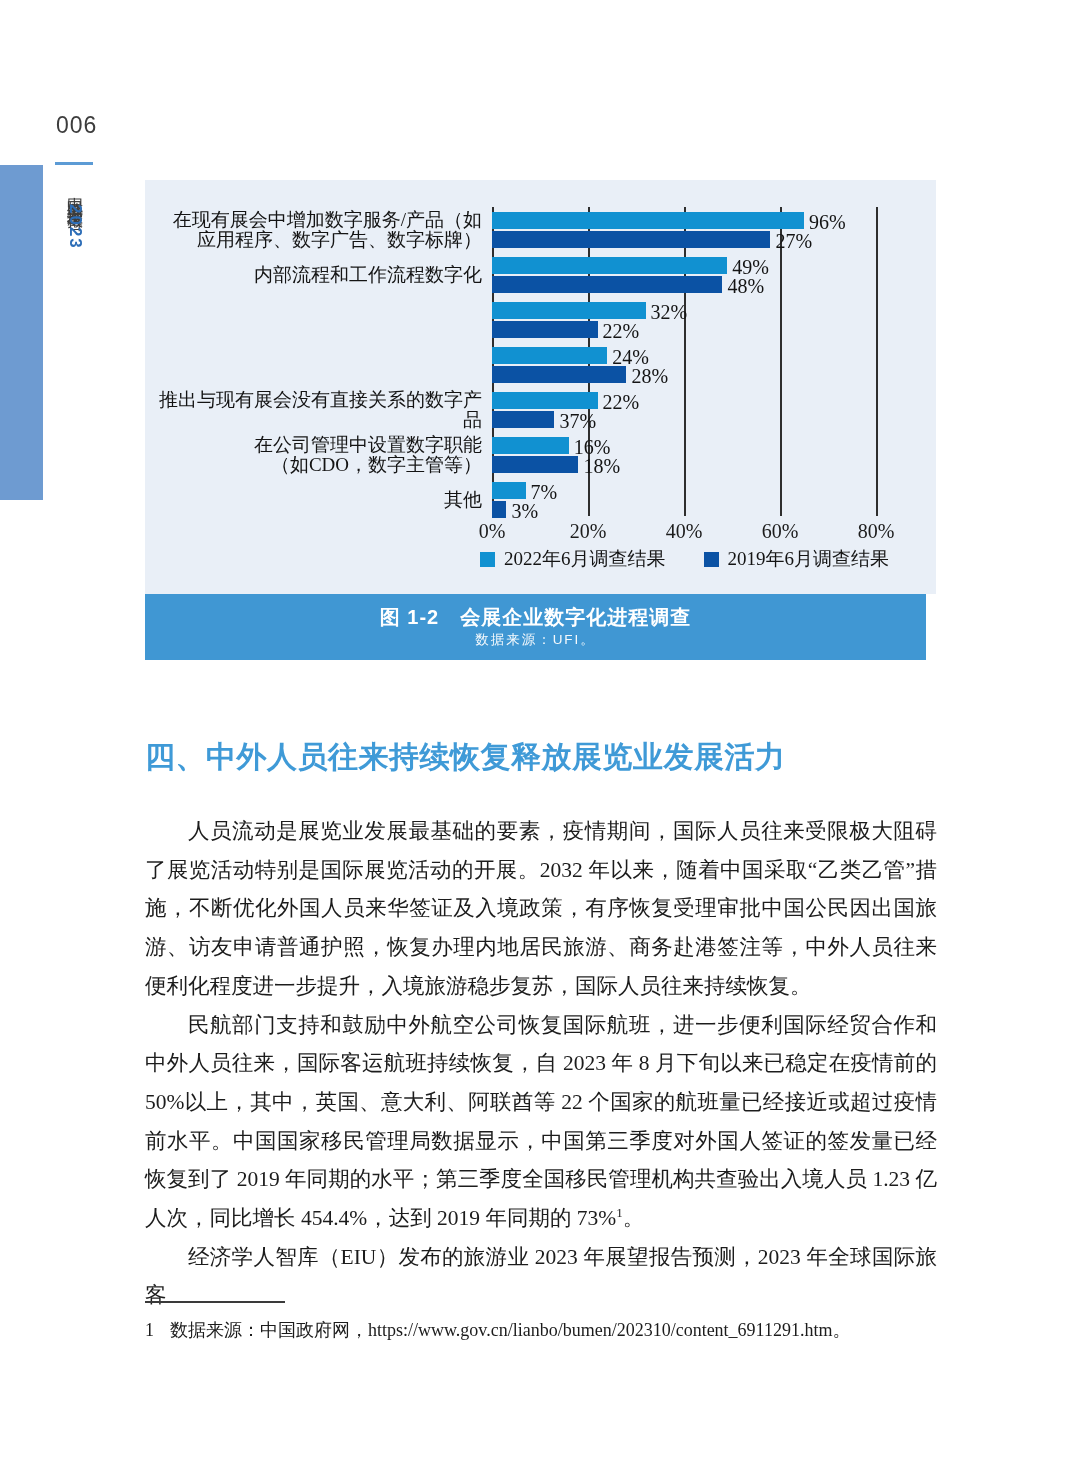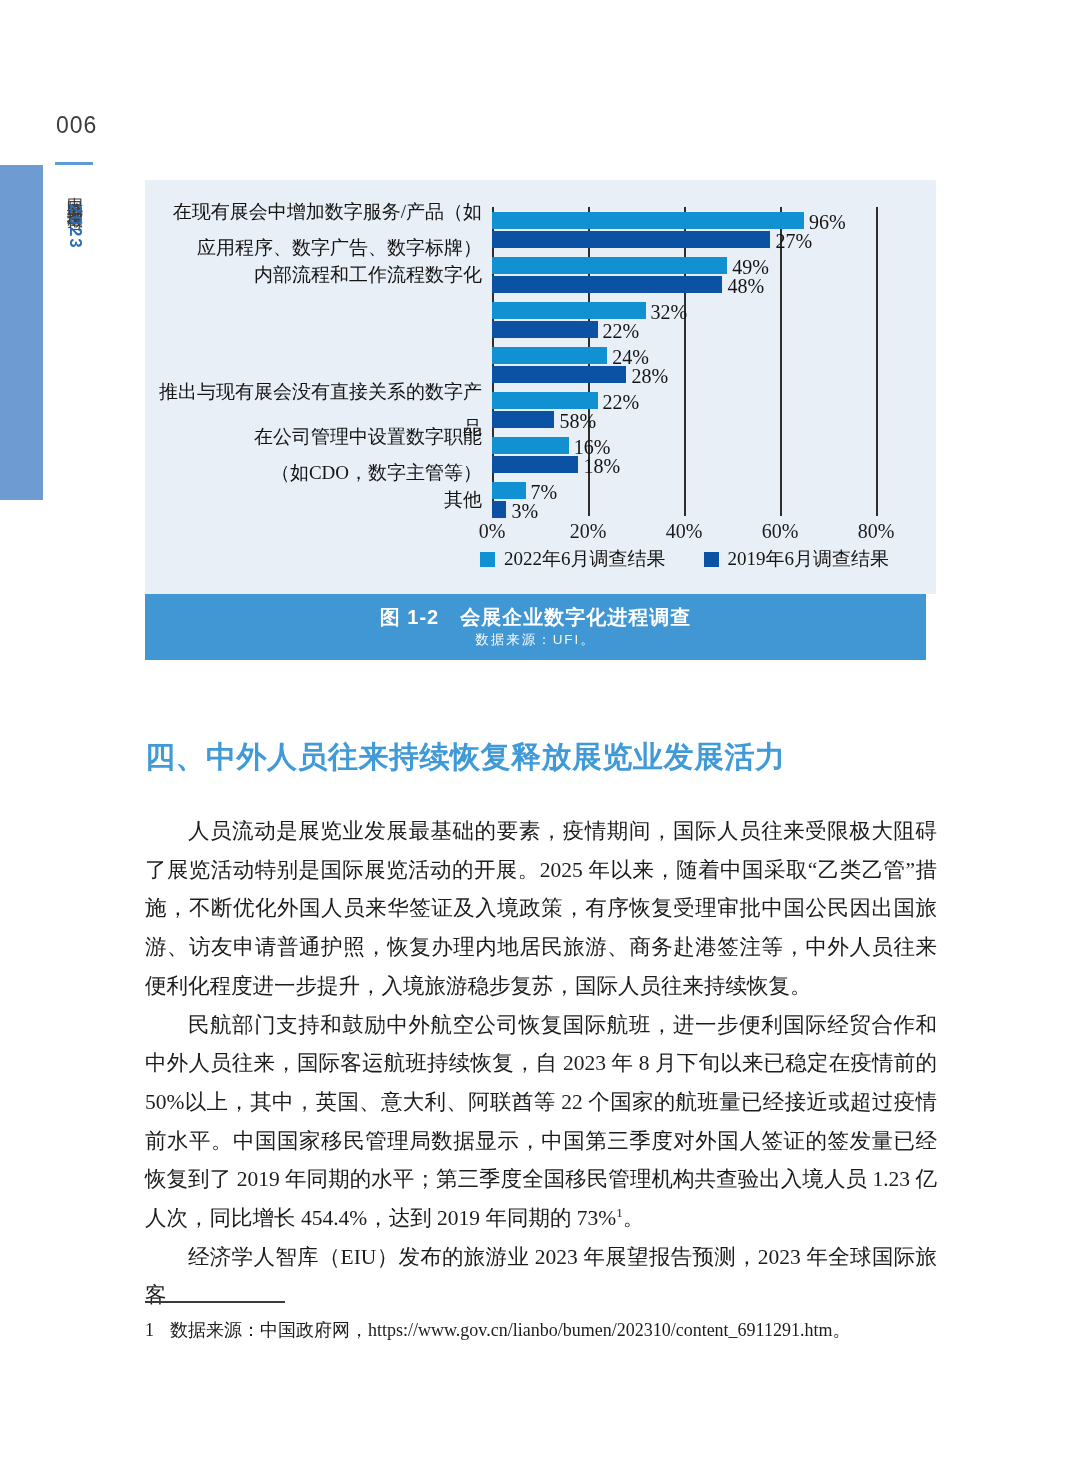--- a/index.html
+++ b/index.html
@@ -22,21 +22,21 @@
     font-size:16px;color:#3d3d3d;letter-spacing:2px;line-height:22px;
   }
   .side-title .year{color:var(--year-blue,#2c6db7);font-weight:bold;font-size:17px;letter-spacing:2px;}
   
   .figure{position:absolute;left:145px;top:180px;width:791px;height:480px;}
   .chart{position:absolute;left:0;top:0;width:791px;height:414px;background:var(--chart-bg,#e9eff7);}
   .gridline{position:absolute;top:27px;width:2px;height:309px;background:#2e2e2e;}
   .x-tick-label{position:absolute;top:340px;width:80px;text-align:center;font-size:20px;color:#1c1c1c;}
   .cat-label{
     position:absolute;left:0;width:337px;text-align:right;
-    font-size:19px;line-height:36px;color:#141414;transform:translateY(-50%);
+    font-size:19px;line-height:20px;color:#141414;transform:translateY(-50%);
   }
   .bar{position:absolute;height:17px;}
   .bar.s0{background:var(--series-2022,#1191d1);}
   .bar.s1{background:var(--series-2019,#0b52a4);}
   .val{position:absolute;font-size:20px;line-height:19px;color:#141414;}
   .legend{position:absolute;left:347px;top:366px;width:385px;display:flex;justify-content:center;gap:38px;}
   .legend-item{display:flex;align-items:center;gap:9px;font-size:19px;color:#141414;white-space:nowrap;}
   .legend-swatch{width:15px;height:15px;display:inline-block;}
   
   .caption-band{
@@ -106,21 +106,21 @@
         <div class="bar s1" style="left: 347px; top: 141px; width: 105.6px; background: rgb(11, 82, 164);"></div>
         <div class="val" style="left: 457.6px; top: 142px;">22%</div>
         <div class="bar s0" style="left: 347px; top: 167px; width: 115.2px; background: rgb(17, 145, 209);"></div>
         <div class="val" style="left: 467.2px; top: 168px;">24%</div>
         <div class="bar s1" style="left: 347px; top: 186px; width: 134.4px; background: rgb(11, 82, 164);"></div>
         <div class="val" style="left: 486.4px; top: 187px;">28%</div>
         <div class="cat-label" style="top: 230px;">推出与现有展会没有直接关系的数字产品</div>
         <div class="bar s0" style="left: 347px; top: 212px; width: 105.6px; background: rgb(17, 145, 209);"></div>
         <div class="val" style="left: 457.6px; top: 213px;">22%</div>
         <div class="bar s1" style="left: 347px; top: 231px; width: 62.4px; background: rgb(11, 82, 164);"></div>
-        <div class="val" style="left: 414.4px; top: 232px;">58%</div>
+        <div class="val" style="left: 414.4px; top: 232px;">37%</div>
         <div class="cat-label" style="top: 275px;">在公司管理中设置数字职能<br>（如CDO，数字主管等）</div>
         <div class="bar s0" style="left: 347px; top: 257px; width: 76.8px; background: rgb(17, 145, 209);"></div>
         <div class="val" style="left: 428.8px; top: 258px;">16%</div>
         <div class="bar s1" style="left: 347px; top: 276px; width: 86.4px; background: rgb(11, 82, 164);"></div>
         <div class="val" style="left: 438.4px; top: 277px;">18%</div>
         <div class="cat-label" style="top: 320px;">其他</div>
         <div class="bar s0" style="left: 347px; top: 302px; width: 33.6px; background: rgb(17, 145, 209);"></div>
         <div class="val" style="left: 385.6px; top: 303px;">7%</div>
         <div class="bar s1" style="left: 347px; top: 321px; width: 14.4px; background: rgb(11, 82, 164);"></div>
         <div class="val" style="left: 366.4px; top: 322px;">3%</div>
@@ -137,21 +137,21 @@
       </div>
     <div class="caption-band">
       <div class="caption-title">图 1-2　会展企业数字化进程调查</div>
       <div class="caption-source">数据来源：UFI。</div>
     </div>
   </div>
 
   <h2 class="section-heading">四、中外人员往来持续恢复释放展览业发展活力</h2>
 
   <div class="body-text" id="paragraphs">
-      <p><span>人员流动是展览业发展最基础的要素，疫情期间，国际人员往来受限极大阻碍了展览活动特别是国际展览活动的开展。2025 年以来，随着中国采取“乙类乙管”措施，不断优化外国人员来华签证及入境政策，有序恢复受理审批中国公民因出国旅游、访友申请普通护照，恢复办理内地居民旅游、商务赴港签注等，中外人员往来便利化程度进一步提升，入境旅游稳步复苏，国际人员往来持续恢复。</span></p>
+      <p><span>人员流动是展览业发展最基础的要素，疫情期间，国际人员往来受限极大阻碍了展览活动特别是国际展览活动的开展。2032 年以来，随着中国采取“乙类乙管”措施，不断优化外国人员来华签证及入境政策，有序恢复受理审批中国公民因出国旅游、访友申请普通护照，恢复办理内地居民旅游、商务赴港签注等，中外人员往来便利化程度进一步提升，入境旅游稳步复苏，国际人员往来持续恢复。</span></p>
       <p><span>民航部门支持和鼓励中外航空公司恢复国际航班，进一步便利国际经贸合作和中外人员往来，国际客运航班持续恢复，自 2023 年 8 月下旬以来已稳定在疫情前的 50%以上，其中，英国、意大利、阿联酋等 22 个国家的航班量已经接近或超过疫情前水平。中国国家移民管理局数据显示，中国第三季度对外国人签证的签发量已经恢复到了 2019 年同期的水平；第三季度全国移民管理机构共查验出入境人员 1.23 亿人次，同比增长 454.4%，达到 2019 年同期的 73%</span><sup>1</sup><span>。</span></p>
       <p><span>经济学人智库（EIU）发布的旅游业 2023 年展望报告预测，2023 年全球国际旅客</span></p>
     </div>
 
   <div class="footnote-rule"></div>
   <div class="footnote-text">
     <span class="marker">1</span><span>数据来源：中国政府网，https://www.gov.cn/lianbo/bumen/202310/content_6911291.htm。</span>
   </div>
 
 </div>

